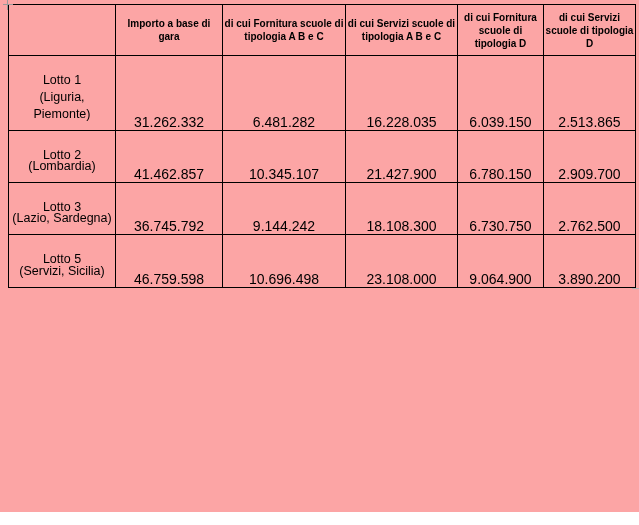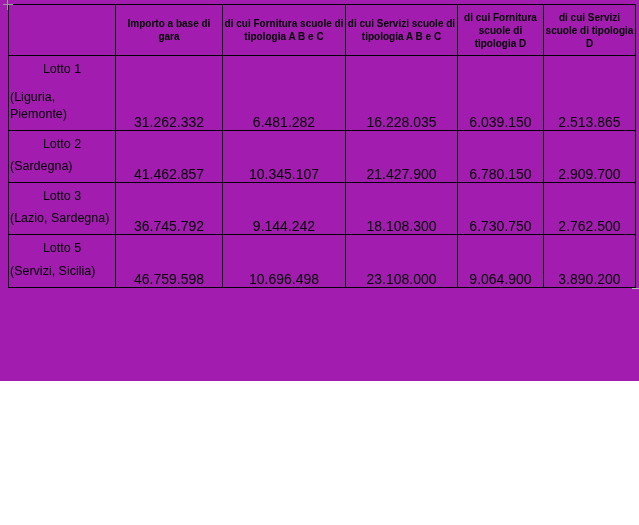--- a/index.html
+++ b/index.html
@@ -4,23 +4,23 @@
 <style>
   html, body {
     margin: 0;
     padding: 0;
     background: #ffffff;
     font-family: "Liberation Sans", sans-serif;
     color: #000000;
   }
   .page {
     width: 639px;
-    height: 381px;
+    height: 512px;
     position: relative;
-    background: #a21caf;
+    background: #fca5a5;
     overflow: hidden;
   }
   .table-wrap {
     position: absolute;
     left: 8px;
     top: 4px;
     width: 627px;
   }
   table.lotti {
     border-collapse: collapse;
@@ -45,27 +45,27 @@
     vertical-align: middle;
     padding: 2px 3px;
   }
   tr.hdr-row { height: 51px; }
   td.label-cell {
     position: relative;
     font-size: 12.5px;
   }
   .lotto-name {
     position: absolute;
-    top: 6px; left: 2px; right: 2px;
+    top: 17px; left: 2px; right: 2px;
     text-align: center;
   }
   .regions {
     position: absolute;
     bottom: 7px; left: 1px; right: 1px;
-    text-align: left;
+    text-align: center;
     line-height: 1.35;
   }
   td.value-cell {
     vertical-align: bottom;
     text-align: center;
     font-size: 14px;
     padding-bottom: 8px;
   }
   tr.total-row td {
     font-weight: bold;
@@ -132,21 +132,21 @@
             </td>
             <td class="value-cell">31.262.332</td>
             <td class="value-cell">6.481.282</td>
             <td class="value-cell">16.228.035</td>
             <td class="value-cell">6.039.150</td>
             <td class="value-cell">2.513.865</td>
           </tr>
           <tr style="height: 52px;">
             <td class="label-cell">
               <div class="lotto-name">Lotto 2</div>
-              <div class="regions">(Sardegna)</div>
+              <div class="regions">(Lombardia)</div>
             </td>
             <td class="value-cell">41.462.857</td>
             <td class="value-cell">10.345.107</td>
             <td class="value-cell">21.427.900</td>
             <td class="value-cell">6.780.150</td>
             <td class="value-cell">2.909.700</td>
           </tr>
           <tr style="height: 52px;">
             <td class="label-cell">
               <div class="lotto-name">Lotto 3</div>

